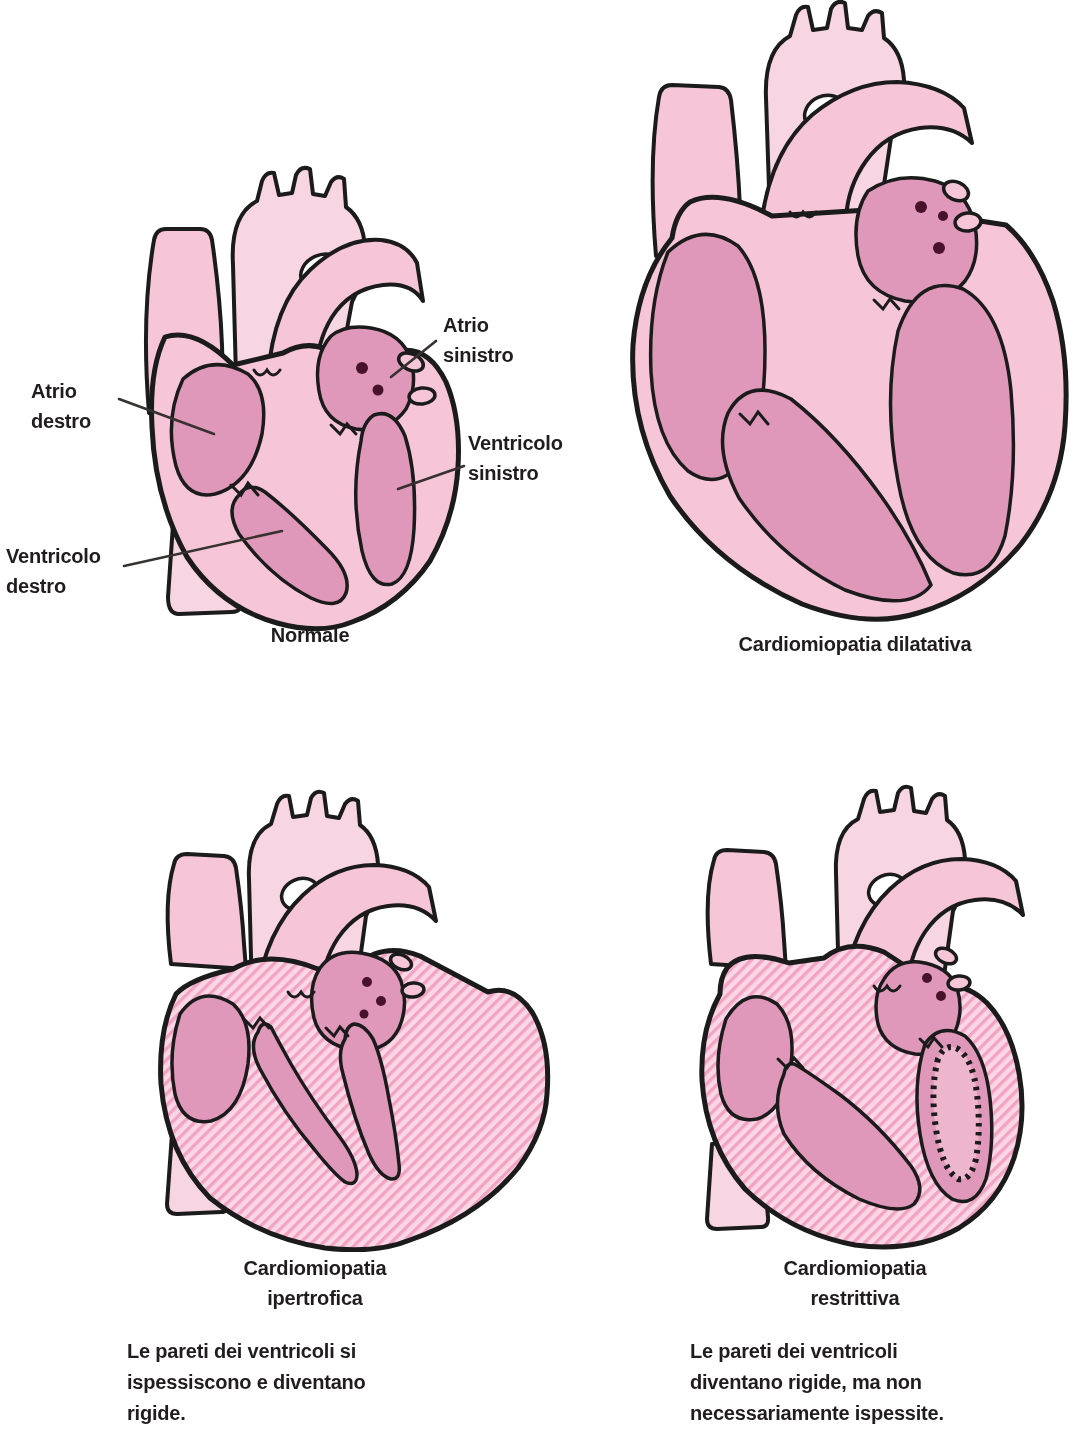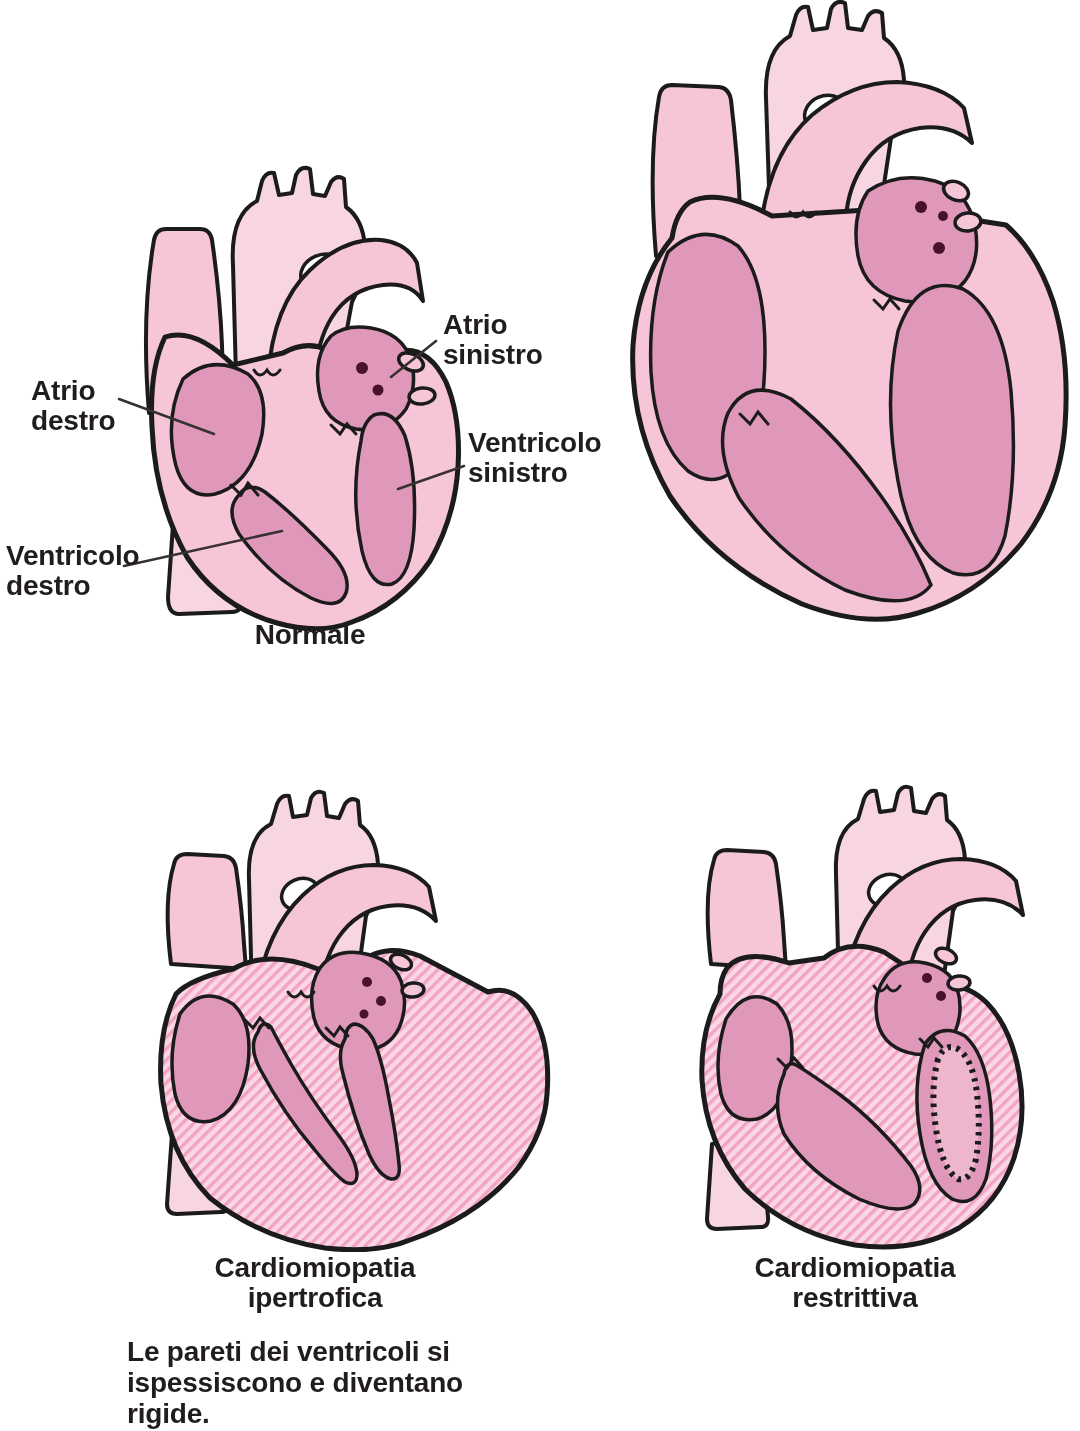--- a/index.html
+++ b/index.html
@@ -1,20 +1,20 @@
 <!DOCTYPE html>
 <html><head>
 <meta charset="utf-8">
 <style>
   html,body{margin:0;padding:0;background:#ffffff;}
   #stage{position:relative;width:1080px;height:1431px;background:#ffffff;overflow:hidden;
          font-family:"Liberation Sans",sans-serif;}
   .panel{position:absolute;}
   .label,.caption,.desc{position:absolute;color:#211d1e;white-space:pre-line;
-         font-family:"Liberation Sans",sans-serif;font-weight:600;font-size:28px;
+         font-family:"Liberation Sans",sans-serif;font-weight:600;font-size:20px;
          line-height:30px;letter-spacing:-0.2px;}
   .caption{text-align:center;}
   .desc{text-align:left;line-height:31px;}
   .overlay{position:absolute;left:0;top:0;pointer-events:none;}
   
   .ln{stroke:#1b1b1b;stroke-linejoin:round;stroke-linecap:round;}
   .w5{stroke-width:5;}
   .w4{stroke-width:4;}
   .w3{stroke-width:3.5;}
   .fw{fill:#f6c6d8;}   
@@ -136,23 +136,27 @@
 destro</div>
   <div class="label" style="left:443px;top:310px">Atrio
 sinistro</div>
   <div class="label" style="left:6px;top:541px">Ventricolo
 destro</div>
   <div class="label" style="left:468px;top:428px">Ventricolo
 sinistro</div>
 
   <div class="caption" style="left:135px;top:620px;width:350px">Normale</div>
 
+  <div class="caption" style="left:640px;top:629px;width:430px">Cardiomiopatia dilatativa</div>
 
   <div class="caption" style="left:120px;top:1253px;width:390px">Cardiomiopatia
 ipertrofica</div>
   <div class="desc" style="left:127px;top:1336px;width:370px">Le pareti dei ventricoli si
 ispessiscono e diventano
 rigide.</div>
 
   <div class="caption" style="left:660px;top:1253px;width:390px">Cardiomiopatia
 restrittiva</div>
+  <div class="desc" style="left:690px;top:1336px;width:370px">Le pareti dei ventricoli
+diventano rigide, ma non
+necessariamente ispessite.</div>
 
 </div>
 
 </body></html>

